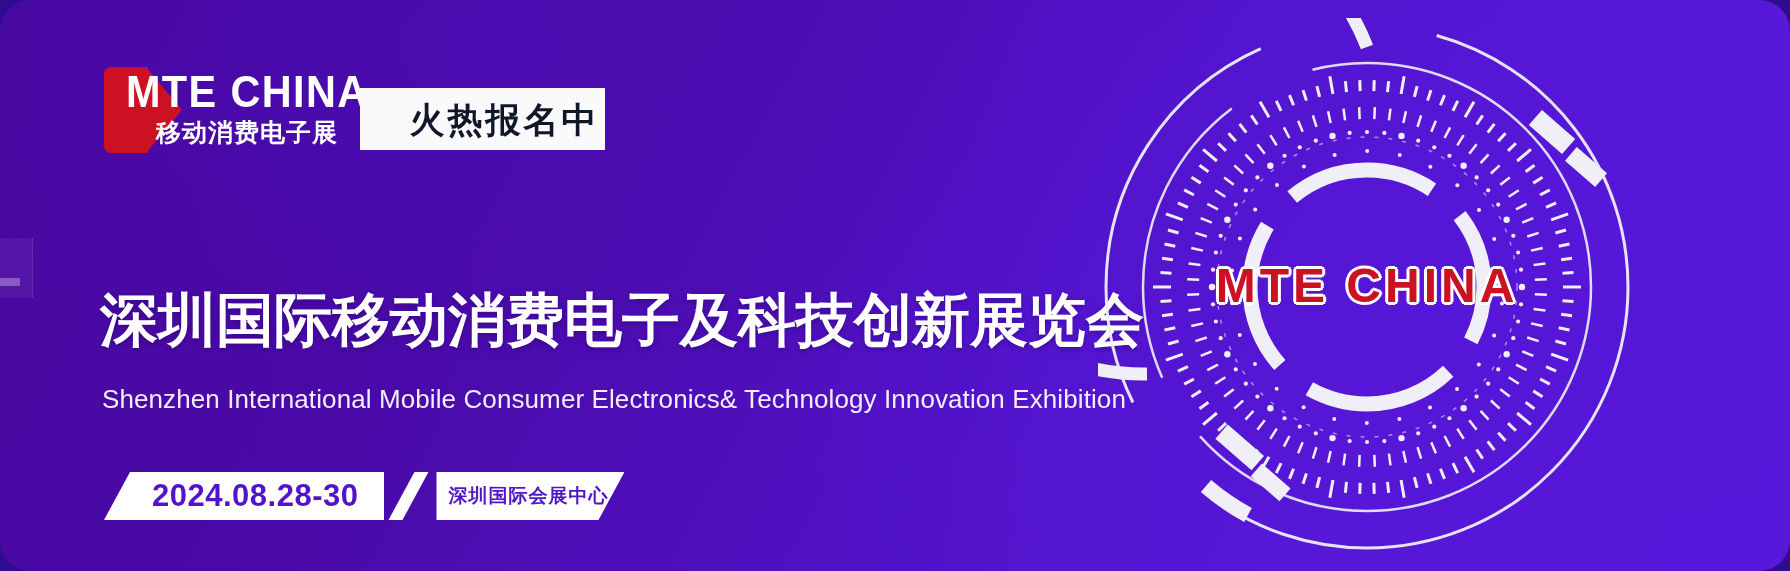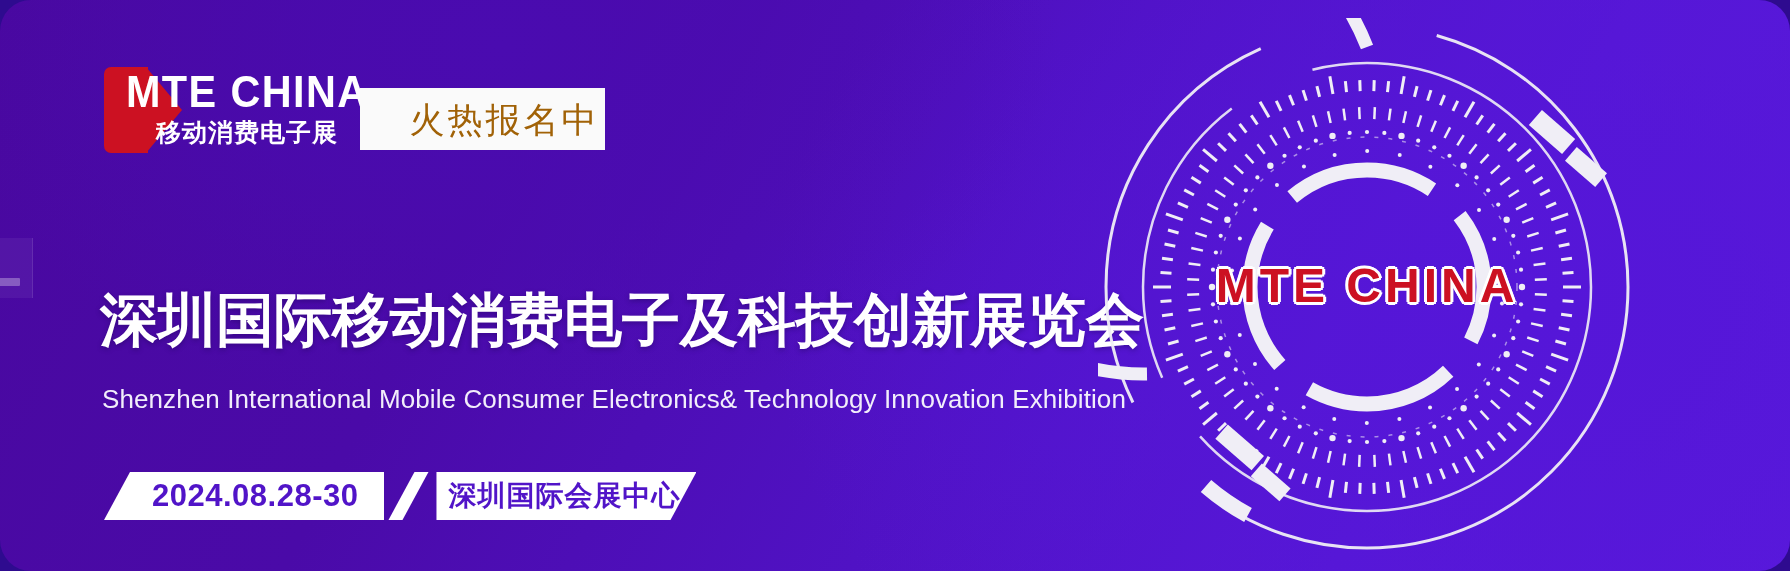--- a/index.html
+++ b/index.html
@@ -97,23 +97,23 @@
   #hot-badge {
     position: absolute;
     left: 360px; top: 88px;
     width: 245px; height: 62px;
     background: #fafafa;
     display: flex;
     align-items: center;
     justify-content: center;
   }
   #hot-badge-text {
-    color: #a16207;
+    color: #0f172a;
     font-size: 35px;
-    font-weight: 400;
+    font-weight: 700;
     letter-spacing: 3px;
     line-height: 1;
     white-space: nowrap;
     margin-left: 44px;
   }
 
   
   #slogan {
     position: absolute;
     left: 100px; top: 186px;
@@ -183,21 +183,21 @@
   }
   #chip-slash .s1 {
     position: absolute;
     left: 4px; top: 0;
     width: 52px; height: 48px;
     background: #ffffff;
     clip-path: polygon(26px 0, 40px 0, 14px 100%, 0 100%);
   }
   #chip-venue {
     padding: 0 16px 0 12px;
-    font-size: 28px;
+    font-size: 19px;
     letter-spacing: 1px;
     clip-path: polygon(0 0, 100% 0, calc(100% - 26px) 100%, 0 100%);
   }
 
   
   #circle-graphic {
     position: absolute;
     left: 1098px; top: 18px;
     width: 538px; height: 538px;
   }

